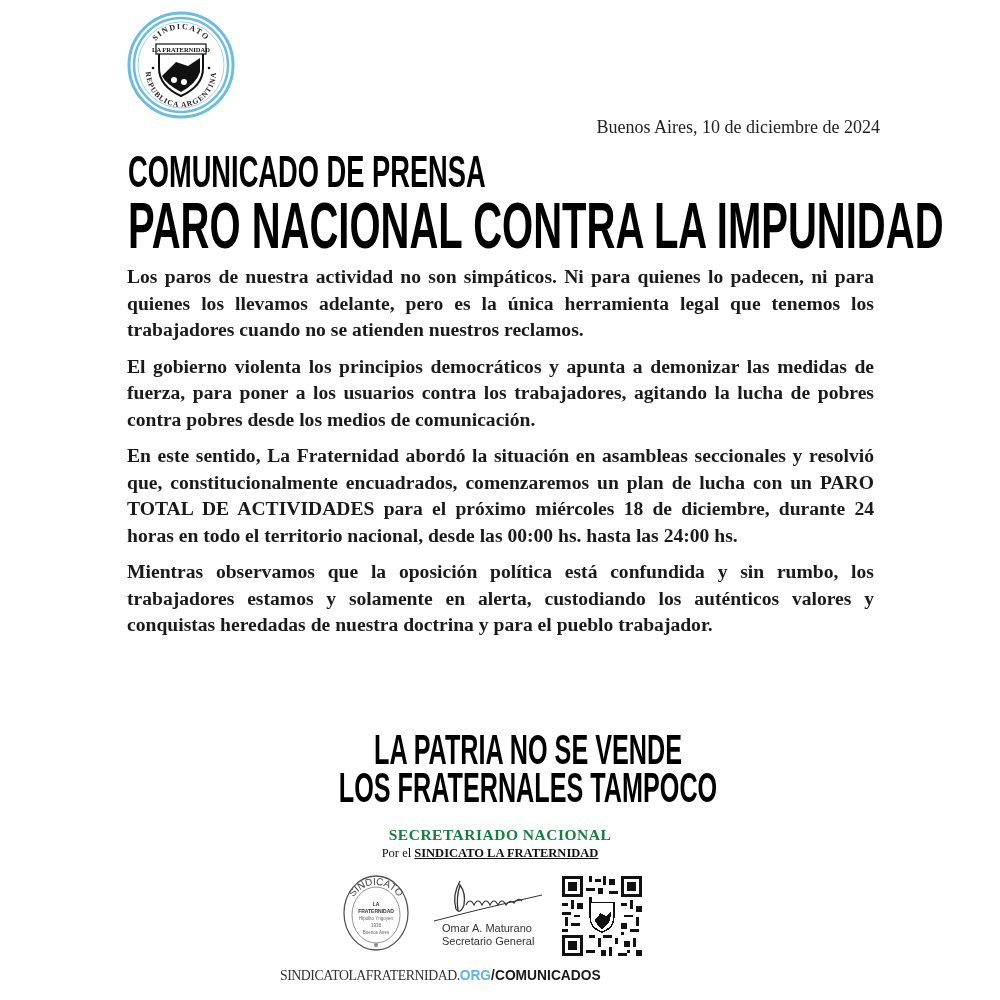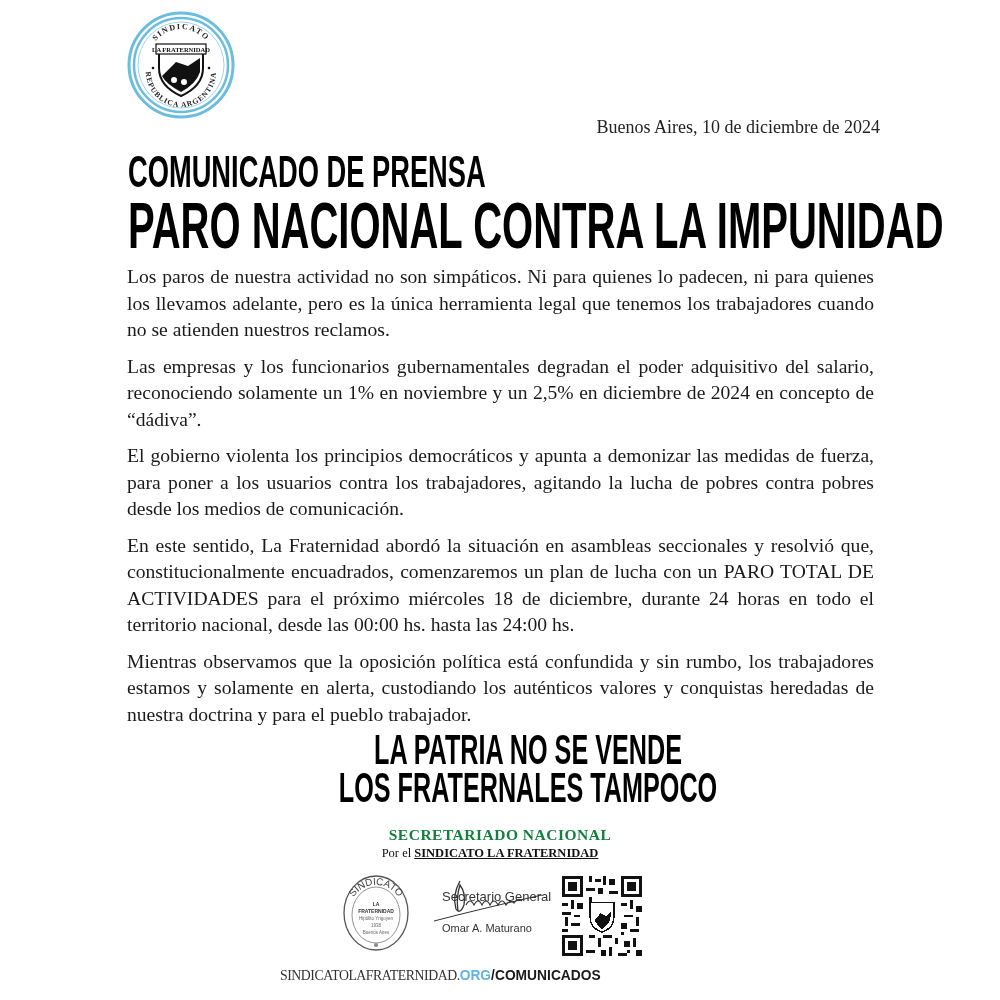--- a/index.html
+++ b/index.html
@@ -57,20 +57,21 @@
     }
     .body-text {
       position: absolute;
       left: 127px;
       top: 264px;
       width: 747px;
       font-family: "Liberation Serif", serif;
       font-size: 19.6px;
       line-height: 26.5px;
       color: #1a1a1a;
+      font-weight: bold;
     }
     .body-text p {
       margin: 0 0 10px 0;
       text-align: justify;
       text-align-last: left;
     }
     .motto {
       position: absolute;
       left: 0;
       width: 1000px;
@@ -136,23 +137,23 @@
       left: 442px;
       top: 922px;
       font-family: "Liberation Sans", sans-serif;
       font-size: 11px;
       color: #333;
       line-height: 13px;
     }
     .sig-role {
       position: absolute;
       left: 442px;
-      top: 890px;
-      font-family: "Liberation Sans", sans-serif;
-      font-size: 13px;
+      top: 935px;
+      font-family: "Liberation Sans", sans-serif;
+      font-size: 11px;
       color: #333;
       line-height: 13px;
     }
     .qr {
       position: absolute;
       left: 559px;
       top: 873px;
       width: 86px;
       height: 86px;
     }
@@ -214,21 +215,20 @@
   </svg>
 </div>
 
 <div class="date-line">Buenos Aires, 10 de diciembre de 2024</div>
 
 <div class="condensed h-sub">COMUNICADO DE PRENSA</div>
 <div class="condensed h-main">PARO NACIONAL CONTRA LA IMPUNIDAD</div>
 
 <div class="body-text">
   <p>Los paros de nuestra actividad no son simpáticos. Ni para quienes lo padecen, ni para quienes los llevamos adelante, pero es la única herramienta legal que tenemos los trabajadores cuando no se atienden nuestros reclamos.</p>
-  <p>Las empresas y los funcionarios gubernamentales degradan el poder adquisitivo del salario, reconociendo solamente un 1% en noviembre y un 2,5% en diciembre de 2024 en concepto de “dádiva”.</p>
   <p>El gobierno violenta los principios democráticos y apunta a demonizar las medidas de fuerza, para poner a los usuarios contra los trabajadores, agitando la lucha de pobres contra pobres desde los medios de comunicación.</p>
   <p>En este sentido, La Fraternidad abordó la situación en asambleas seccionales y resolvió que, constitucionalmente encuadrados, comenzaremos un plan de lucha con un PARO TOTAL DE ACTIVIDADES para el próximo miércoles 18 de diciembre, durante 24 horas en todo el territorio nacional, desde las 00:00 hs. hasta las 24:00 hs.</p>
   <p>Mientras observamos que la oposición política está confundida y sin rumbo, los trabajadores estamos y solamente en alerta, custodiando los auténticos valores y conquistas heredadas de nuestra doctrina y para el pueblo trabajador.</p>
 </div>
 
 <div class="motto">
   <span class="line">
       <span class="condensed">LA PATRIA NO SE VENDE</span>
     </span>
   <span class="line">

